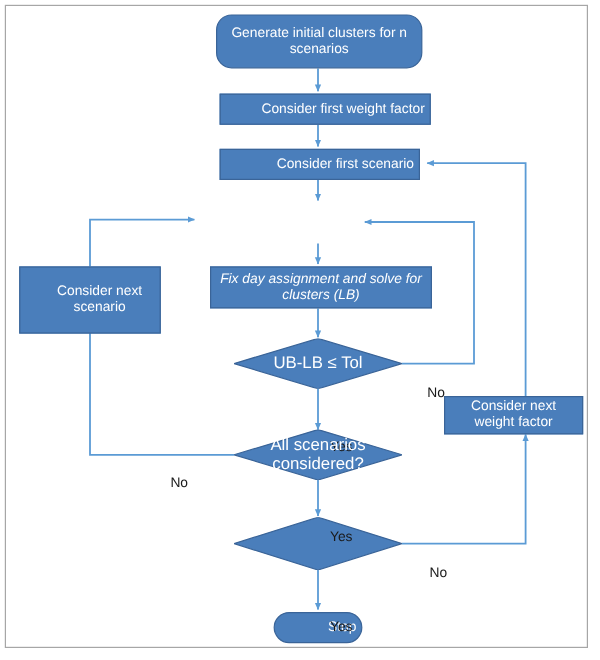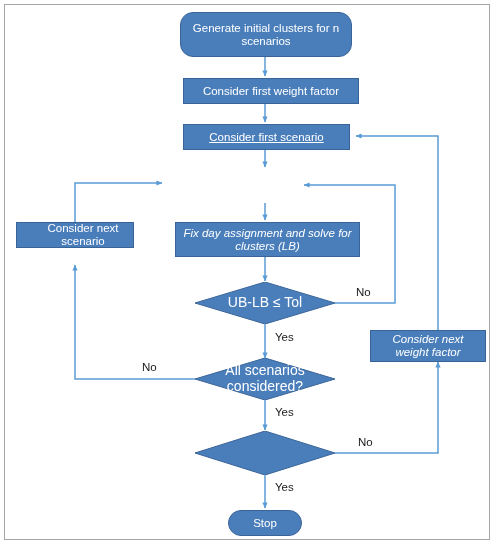--- a/index.html
+++ b/index.html
@@ -17,21 +17,21 @@
     box-sizing:border-box;
     background:#ffffff;
   }
   svg#wires{position:absolute;left:0;top:0;width:500px;height:550px;}
   .node{
     position:absolute;
     background:#4a7ebb;
     border:1px solid #3a6498;
     box-sizing:border-box;
     color:#ffffff;
-    display:flex;align-items:center;justify-content:center;
+    display:flex;align-items:center;justify-content:flex-end;
     text-align:center;
     line-height:1.12;
     font-size:11.5px;
     padding:2px 4px;
   }
   .node.term{border-radius:13px;}
   .diamond{
     position:absolute;
     display:flex;align-items:center;justify-content:center;
     text-align:center;
@@ -42,20 +42,21 @@
   .diamond .dshape{
     position:absolute;left:0;top:0;width:100%;height:100%;
   }
   .diamond .dtext{position:relative;z-index:2;padding:0 16px;}
   .edge-label{
     position:absolute;
     color:#1a1a1a;
     font-size:11.5px;
     background:transparent;
     white-space:nowrap;
+    margin-top:36px;
   }
 </style>
 </head>
 <body>
 
 <div id="canvas">
   <div id="frame"></div>
 
   <svg id="wires" viewBox="0 0 500 550" xmlns="http://www.w3.org/2000/svg">
     <defs>
@@ -94,34 +95,34 @@
   </svg>
 
   <div class="node term" style="left:180px;top:12px;width:172px;height:45px;">
     <span>Generate initial clusters for n scenarios</span>
   </div>
 
   <div class="node" style="left:183px;top:78px;width:176px;height:26px;">
     <span>Consider first weight factor</span>
   </div>
 
-  <div class="node" style="left:183px;top:124px;width:167px;height:26px;text-decoration:underline;">
+  <div class="node" style="left:183px;top:124px;width:167px;height:26px;">
     <span>Consider first scenario</span>
   </div>
 
 
   <div class="node" style="left:175px;top:222px;width:185px;height:35px;font-style:italic;">
     <span>Fix day assignment and solve for clusters (LB)</span>
   </div>
 
-  <div class="node" style="left:16px;top:222px;width:118px;height:26px;padding-left:20px;">
+  <div class="node" style="left:16px;top:222px;width:118px;height:56px;padding-left:20px;">
     <span>Consider next scenario</span>
   </div>
 
-  <div class="node" style="left:370px;top:330px;width:116px;height:32px;font-style:italic;">
+  <div class="node" style="left:370px;top:330px;width:116px;height:32px;">
     <span>Consider next weight factor</span>
   </div>
 
   <div class="node term" style="left:228px;top:510px;width:74px;height:26px;">
     <span>Stop</span>
   </div>
 
   <div class="diamond" style="left:195px;top:282px;width:140px;height:42px;">
     <svg class="dshape" viewBox="0 0 140 42" preserveAspectRatio="none">
       <polygon points="70,0 140,21 70,42 0,21" fill="#4a7ebb" stroke="#3a6498" stroke-width="1"></polygon>

